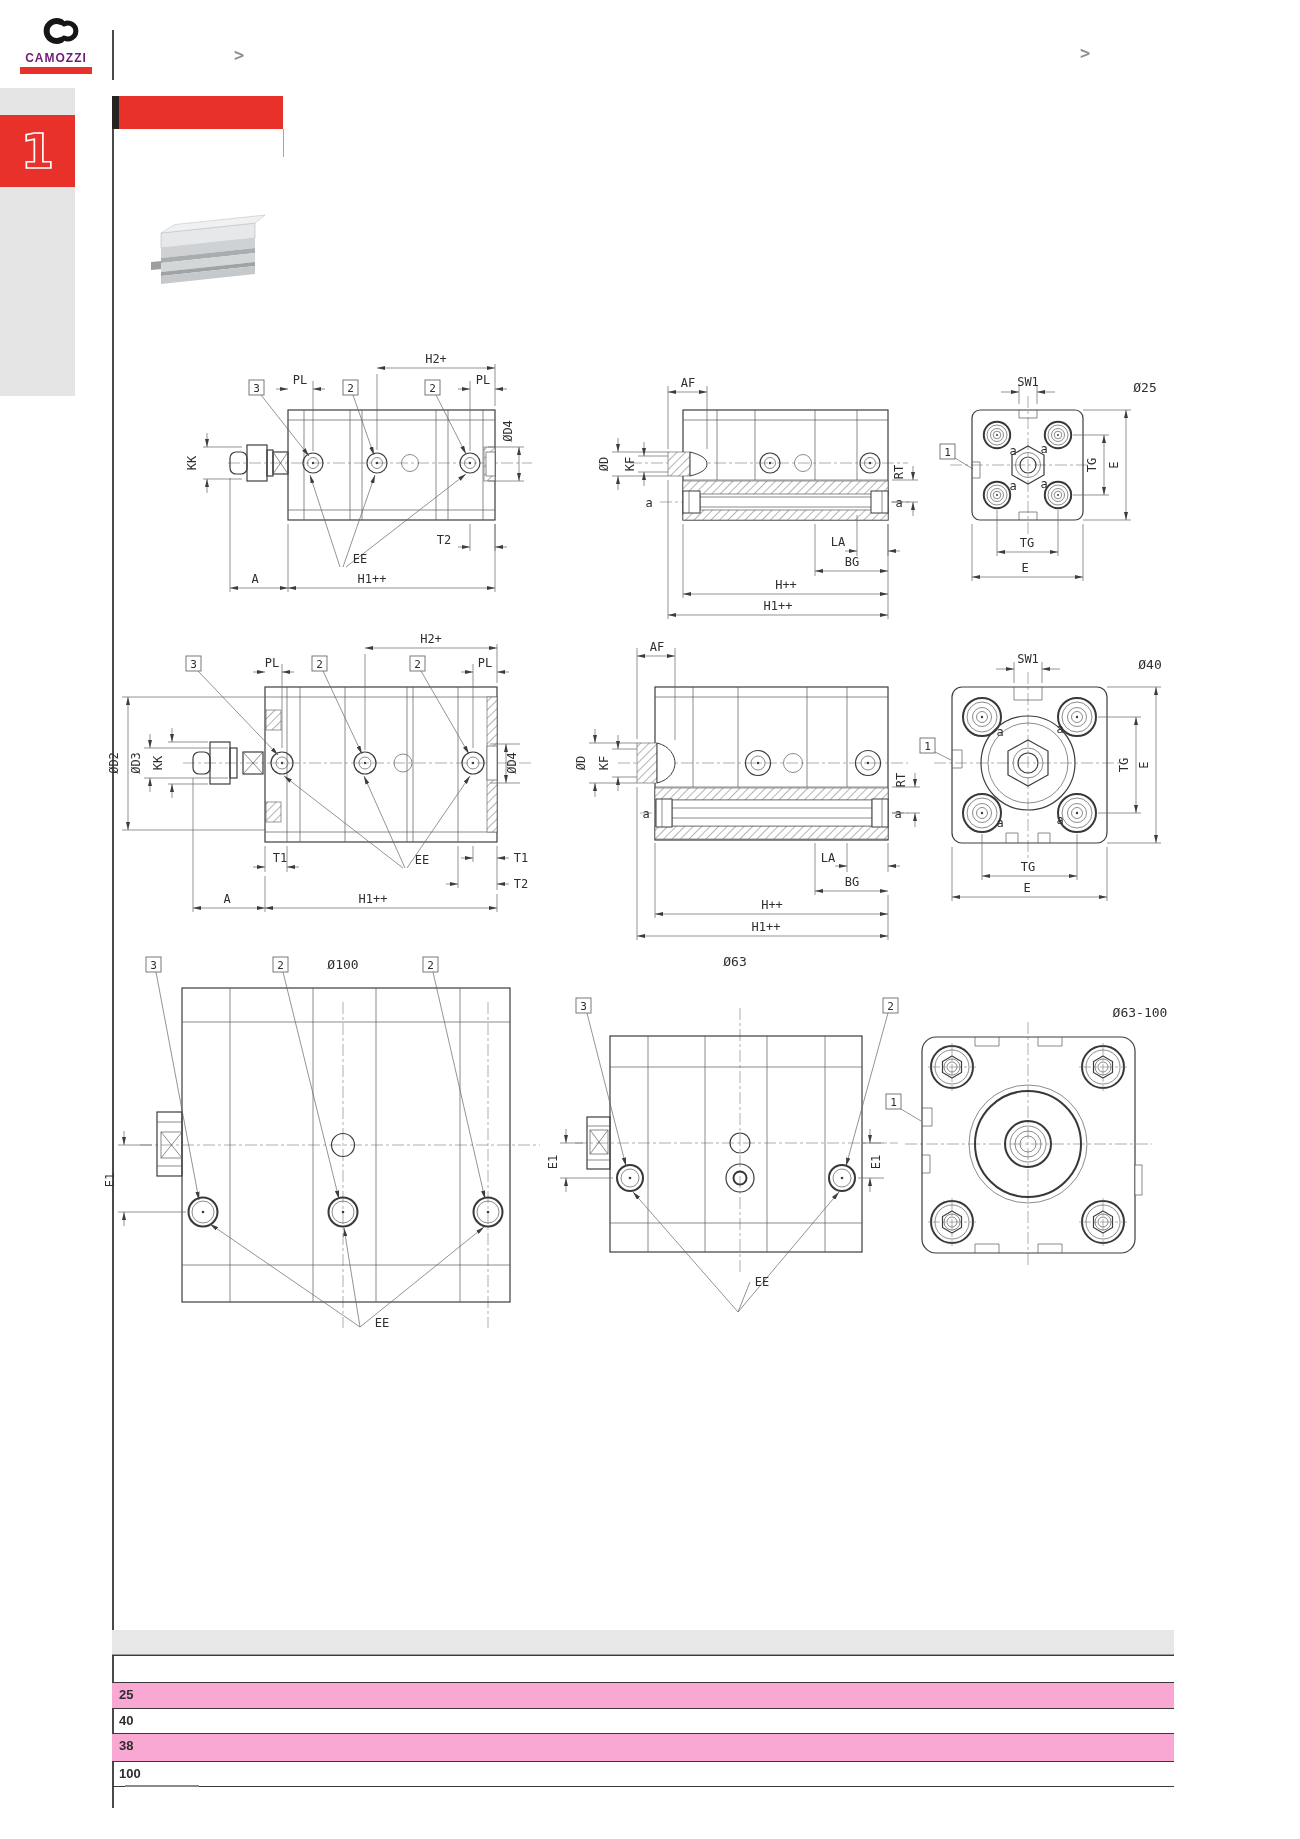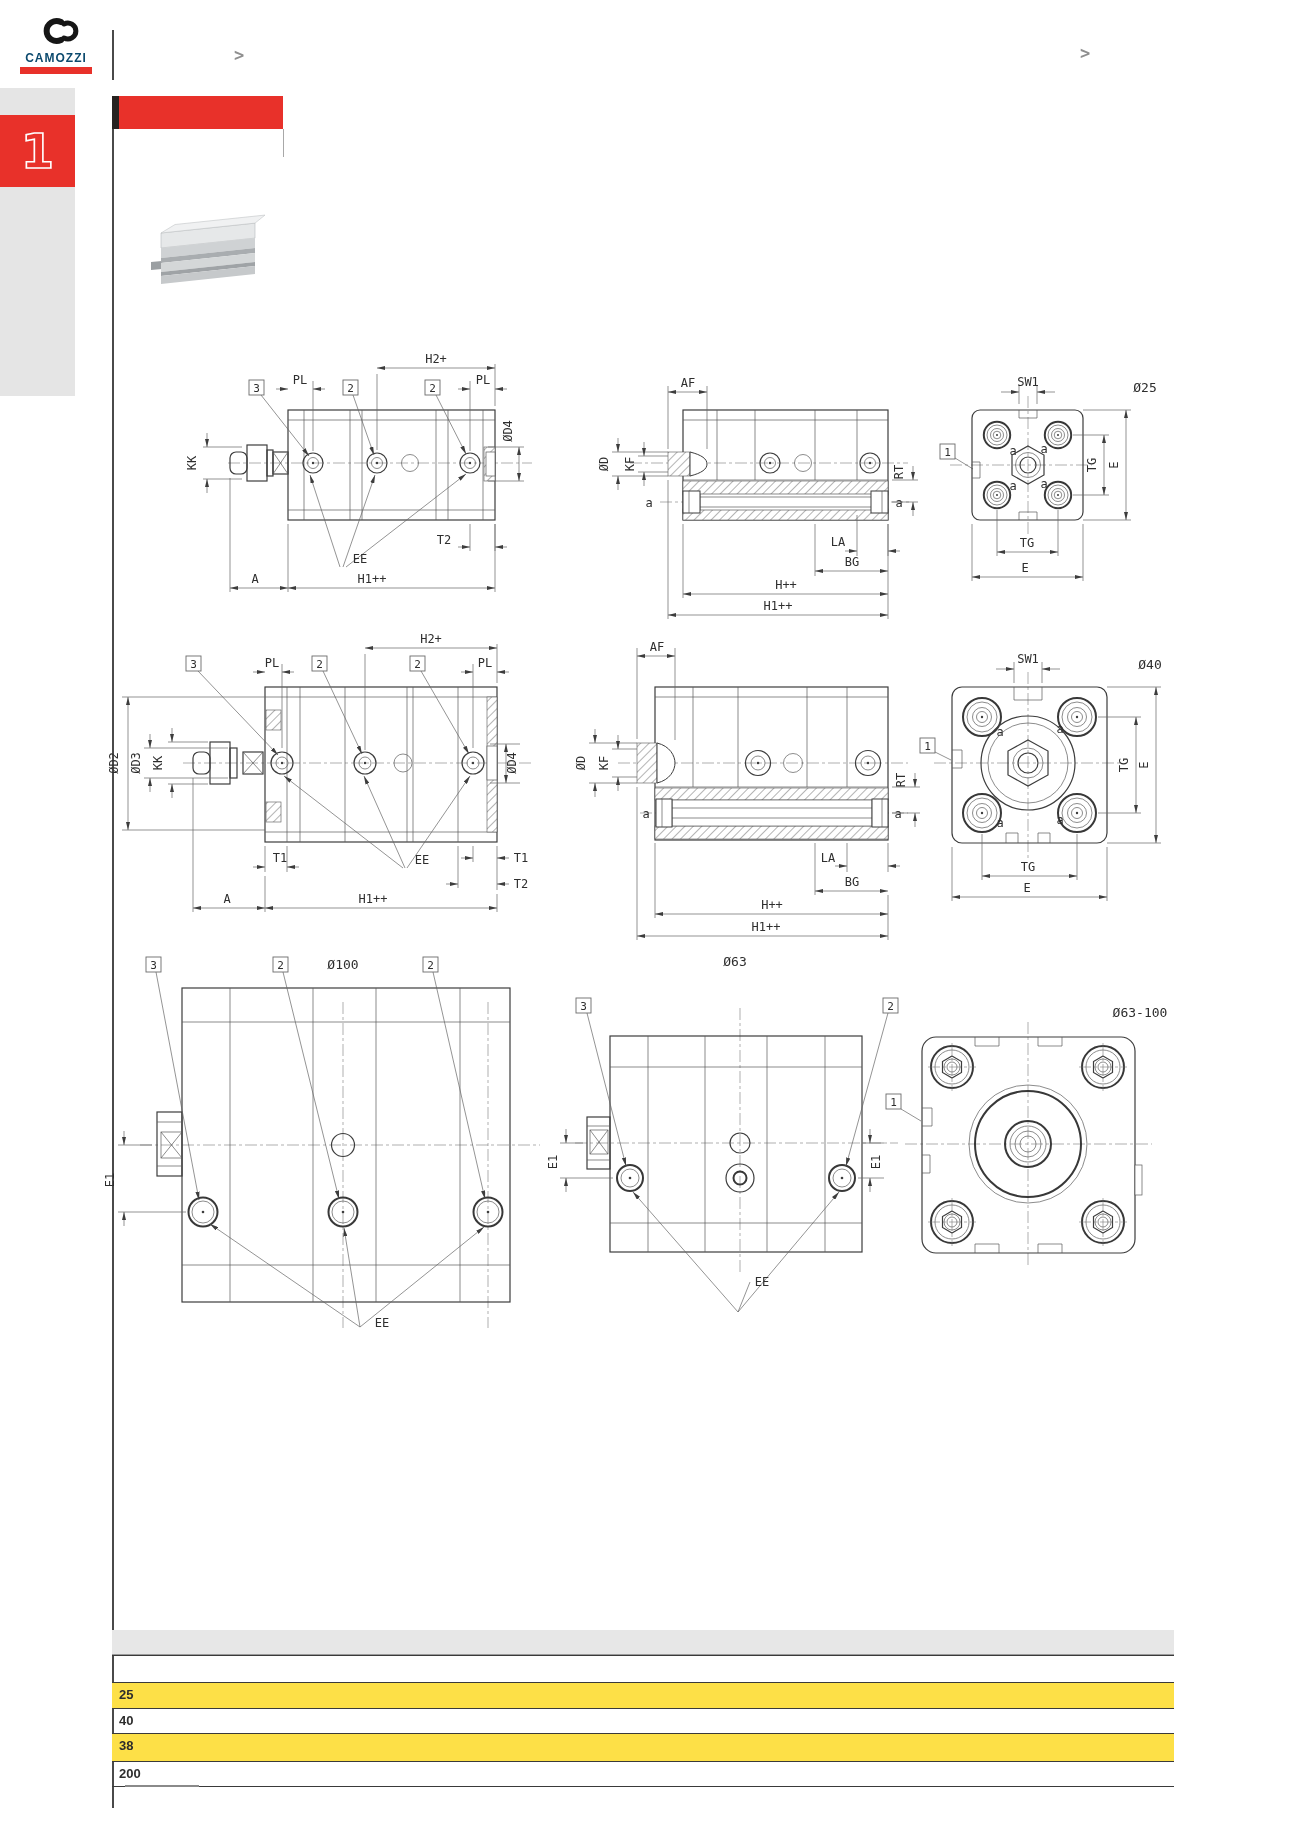--- a/index.html
+++ b/index.html
@@ -6,33 +6,33 @@
   .page{position:relative;width:1300px;height:1839px;background:#ffffff;overflow:hidden;
         font-family:"Liberation Sans",sans-serif;}
   .abs{position:absolute;}
   
   .vrule{position:absolute;width:2px;background:#4a4a4a;}
   .banner-red{position:absolute;left:119px;top:96px;width:164px;height:33px;background:#e8312a;}
   .banner-cap{position:absolute;left:112px;top:96px;width:7px;height:33px;background:#262220;}
   .banner-drop{position:absolute;left:283px;top:129px;width:1px;height:28px;background:#a8a8a8;}
   .chev{position:absolute;color:#8f8f8f;font:bold 17px "DejaVu Sans Mono",monospace;}
   .logo{position:absolute;left:20px;top:16px;width:72px;text-align:center;}
-  .logo .word{display:block;font:bold 12px "Liberation Sans",sans-serif;letter-spacing:1px;color:#0c4a6e;margin-top:1px;}
+  .logo .word{display:block;font:bold 12px "Liberation Sans",sans-serif;letter-spacing:1px;color:#701a75;margin-top:1px;}
   .logo .bar{display:block;height:7px;background:#e8312a;margin-top:2px;}
   .side-gray{position:absolute;left:0;top:88px;width:75px;height:308px;background:#e5e5e5;}
   .side-tab{position:absolute;left:0;top:115px;width:75px;height:72px;background:#e8312a;
             display:flex;align-items:center;justify-content:center;}
   .side-tab span{font:bold 48px "DejaVu Sans",sans-serif;color:#e8312a;
                  -webkit-text-stroke:1.6px #ffffff;}
   
   .dtable{position:absolute;left:112px;top:1630px;width:1062px;}
   .dtable .hd{height:24px;background:#e7e7e7;border-bottom:1px solid #9a9a9a;}
   .dtable .row{border-top:1px solid #3a3a3a;height:24px;position:relative;}
   .dtable .row:last-child{border-bottom:1px solid #3a3a3a;}
-  .dtable .row.alt{background:#fde047;}
+  .dtable .row.alt{background:#f9a8d4;}
   .dtable .row span{position:absolute;left:7px;top:4px;font:bold 13px "Liberation Sans",sans-serif;color:#2d2d2d;}
   .footline{position:absolute;left:125px;top:1785px;width:74px;height:2px;background:#8a8a8a;}
   
   .ol{fill:none;stroke:#3d3d3d;stroke-width:1.2px;}
   .ol2{fill:none;stroke:#383838;stroke-width:2px;}
   .il{fill:none;stroke:#5a5a5a;stroke-width:.7px;}
   .dl{fill:none;stroke:#666;stroke-width:.7px;}
   .cl{fill:none;stroke:#7a7a7a;stroke-width:.6px;stroke-dasharray:12 3 3 3;}
   .ht{fill:url(#hp);stroke:#555;stroke-width:.6px;}
   .wh{fill:#fff;stroke:#3d3d3d;stroke-width:1px;}
@@ -754,18 +754,18 @@
     <div class="row alt" style="height:25px">
       <span>25</span>
     </div>
     <div class="row" style="height:24px">
       <span>40</span>
     </div>
     <div class="row alt" style="height:27px">
       <span>38</span>
     </div>
     <div class="row" style="height:24px">
-      <span>200</span>
+      <span>100</span>
     </div>
   </div>
 
   <div class="footline"></div>
 </div>
 
 </body></html>

